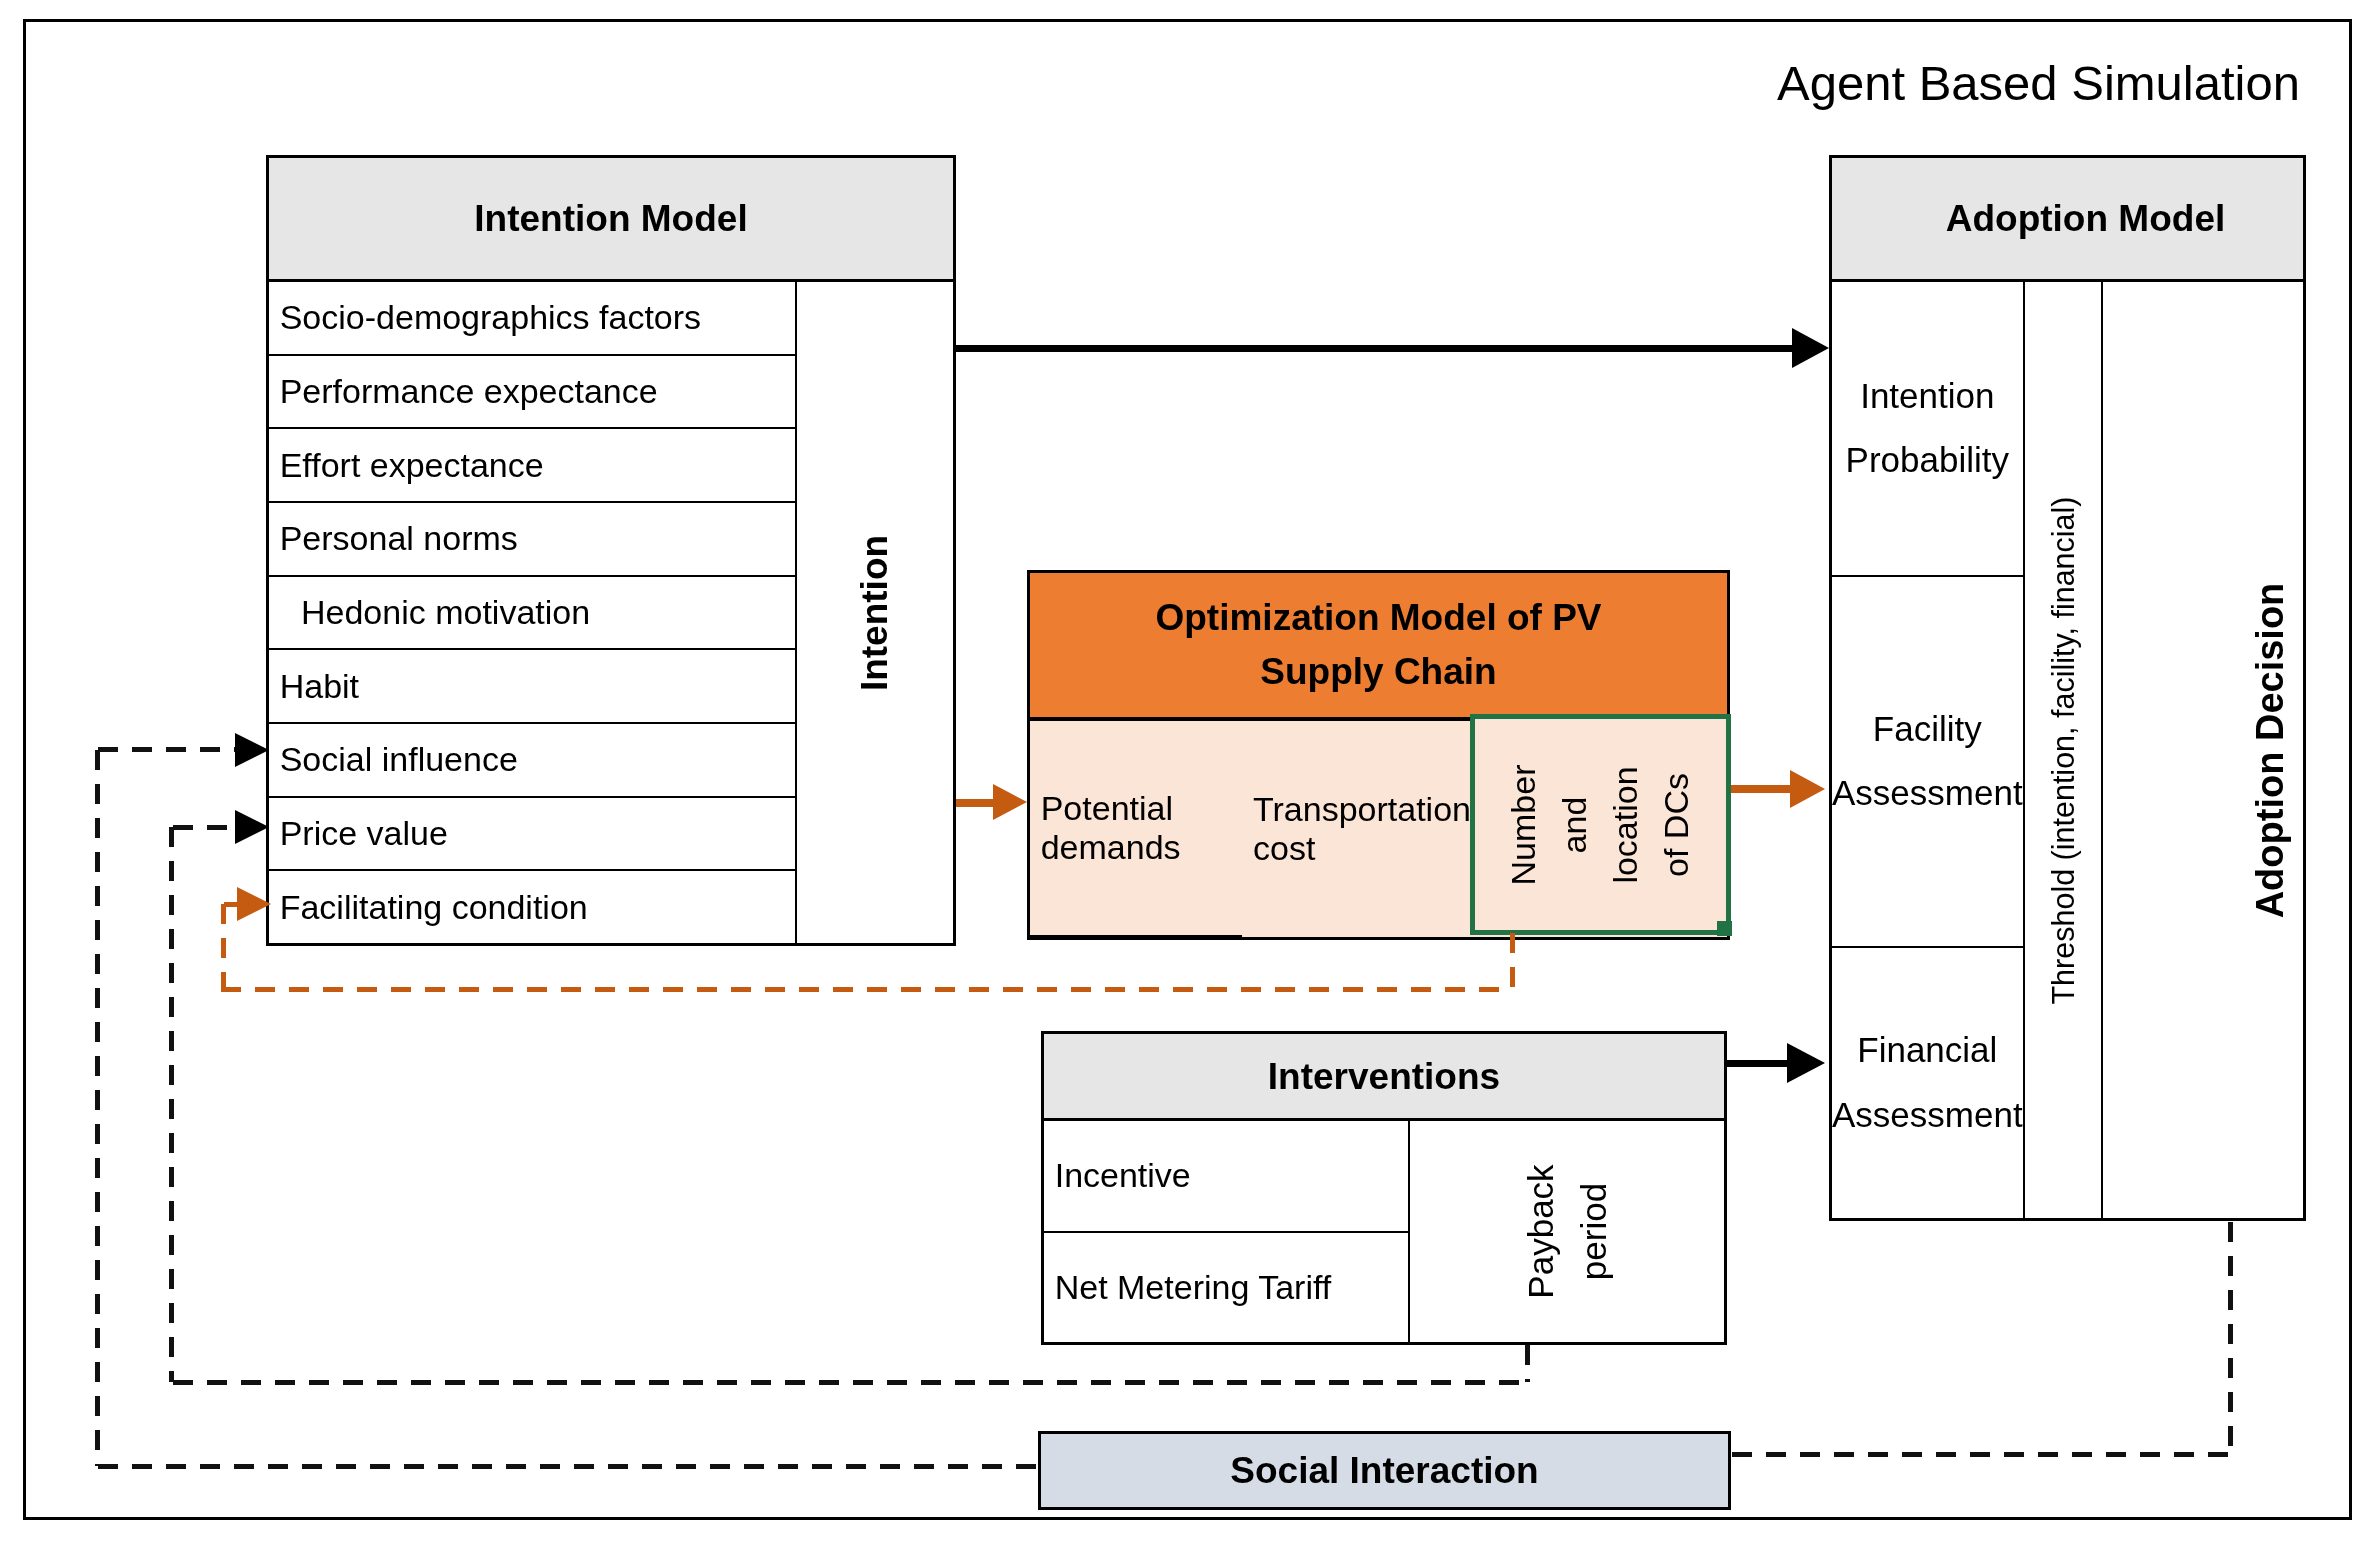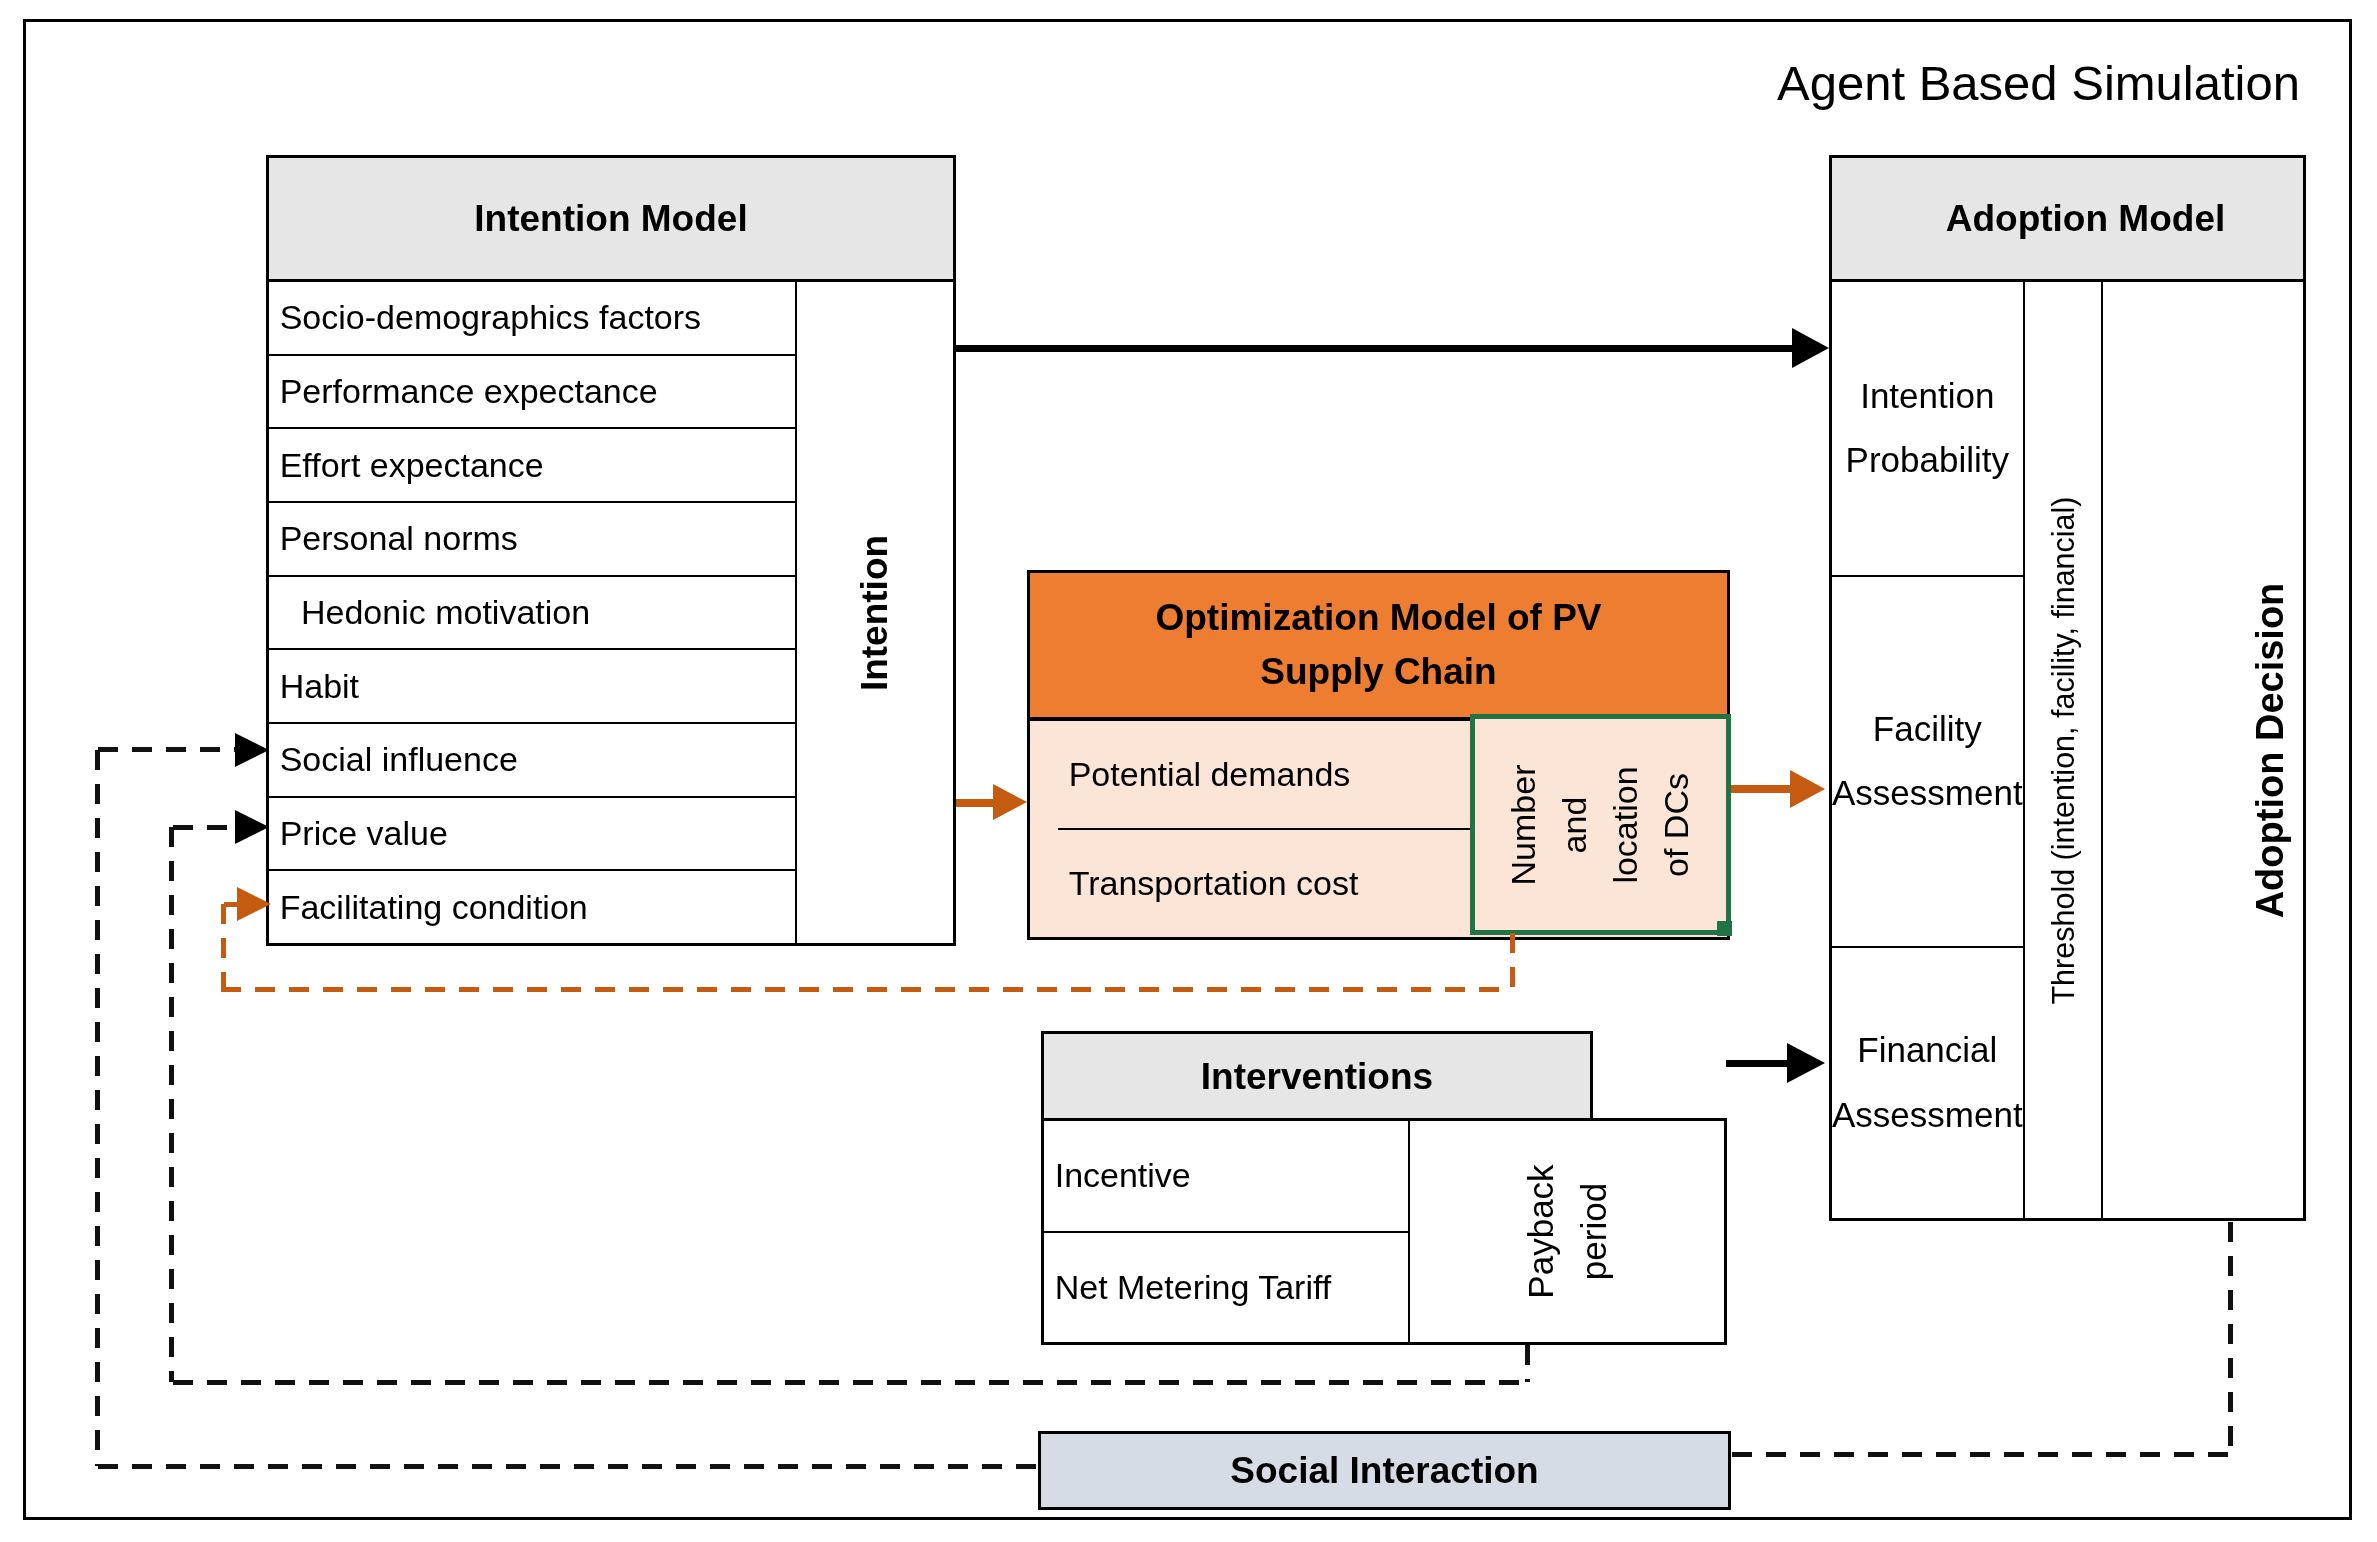--- a/index.html
+++ b/index.html
@@ -50,35 +50,35 @@
     <div class="flexc" style="flex:1;border-left:2.3px solid #000;">
       <span class="rotnw" style="font-weight:700;font-size:37px;">Intention</span>
     </div>
   </div>
 
   <div class="abs border4 flexc" style="left:1027px;top:570px;width:703px;height:150px;background:#ED7D31;">
     <span class="hdr">Optimization Model of PV
 Supply Chain</span>
   </div>
   <div class="abs border4" style="left:1027px;top:718px;width:703px;height:222px;background:#FBE5D6;display:flex;">
-    <div style="width:441px;display:flex;flex-direction:column;padding-left:28px;">
+    <div style="width:441px;display:flex;flex-direction:row;">
       <div class="rowtxt cellline" style="flex:1;">Potential demands</div>
       <div class="rowtxt" style="flex:1;">Transportation cost</div>
     </div>
   </div>
 
   <div class="abs flexc" style="left:1470px;top:714px;width:261px;height:221px;background:#FBE5D6;border:5.3px solid #217346;">
     <div class="rot" style="font-size:34px;">Number
 and
 location
 of DCs</div>
     <div class="abs" style="right:-6.1px;bottom:-6.1px;width:15.3px;height:15.3px;background:#217346;"></div>
   </div>
 
-  <div class="abs border4 flexc" style="left:1041px;top:1031px;width:552px;height:91px;background:#E7E6E6;">
+  <div class="abs border4 flexc" style="left:1041px;top:1031px;width:686px;height:91px;background:#E7E6E6;">
     <span class="hdr">Interventions</span>
   </div>
   <div class="abs border4" style="left:1041px;top:1118px;width:686px;height:227px;background:#fff;display:flex;">
     <div style="width:364px;display:flex;flex-direction:column;">
       <div class="rowtxt cellline" style="flex:1;">Incentive</div>
       <div class="rowtxt" style="flex:1;">Net Metering Tariff</div>
     </div>
     <div class="flexc" style="flex:1;border-left:2.3px solid #000;">
       <div class="rot" style="font-size:35px;">Payback
 period</div>

